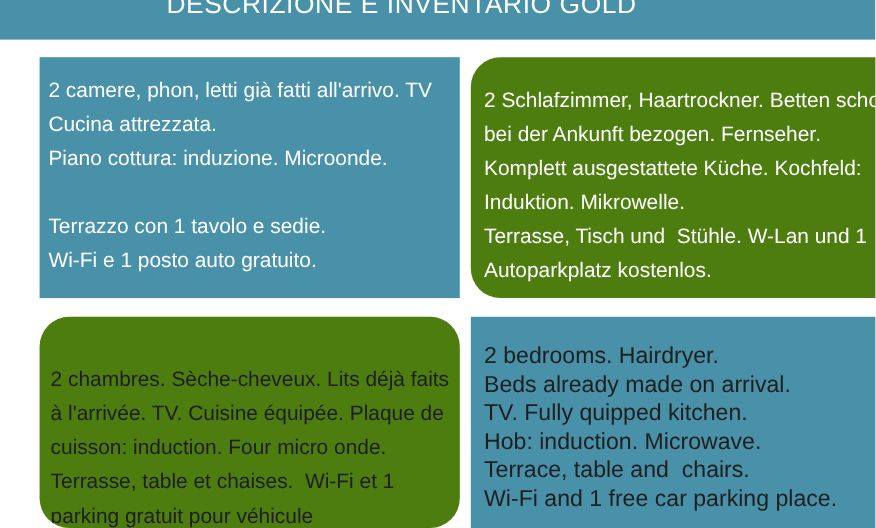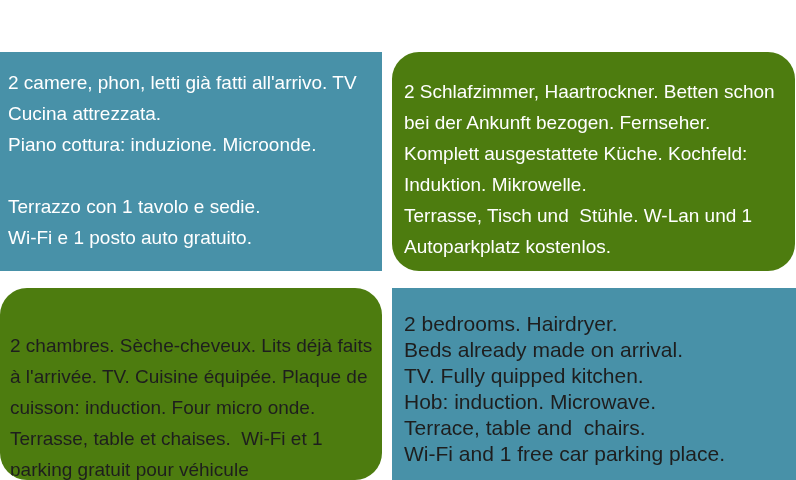--- a/index.html
+++ b/index.html
@@ -33,20 +33,21 @@
     font-size: 24px;
     line-height: 24px;
     letter-spacing: 0.5px;
     color: #ffffff;
     white-space: pre;
   }
   .box {
     position: absolute;
     overflow: hidden;
     box-sizing: border-box;
+    margin-left: 36px;
   }
   .box-text {
     white-space: pre;
   }
   .teal { background: #4891a8; }
   .tan  { background: #4d7c0f; border-radius: 27px; }
   .light-text { color: #ffffff; }
   .dark-text  { color: #1e1e1e; }
 
   .box-italian {
@@ -72,20 +73,23 @@
     width: 418px; height: 192px;
     padding: 23px 10px 0 12px;
     font-size: 21px; line-height: 26px;
   }
 </style>
 </head>
 <body>
 
 <div class="page">
 
+  <div class="header">
+    <div class="title">DESCRIZIONE E INVENTARIO GOLD</div>
+  </div>
 
   <div class="box teal light-text box-italian">
     <div class="box-text">2 camere, phon, letti già fatti all'arrivo. TV
 Cucina attrezzata.
 Piano cottura: induzione. Microonde.
 
 Terrazzo con 1 tavolo e sedie.
 Wi-Fi e 1 posto auto gratuito.</div>
   </div>
 

